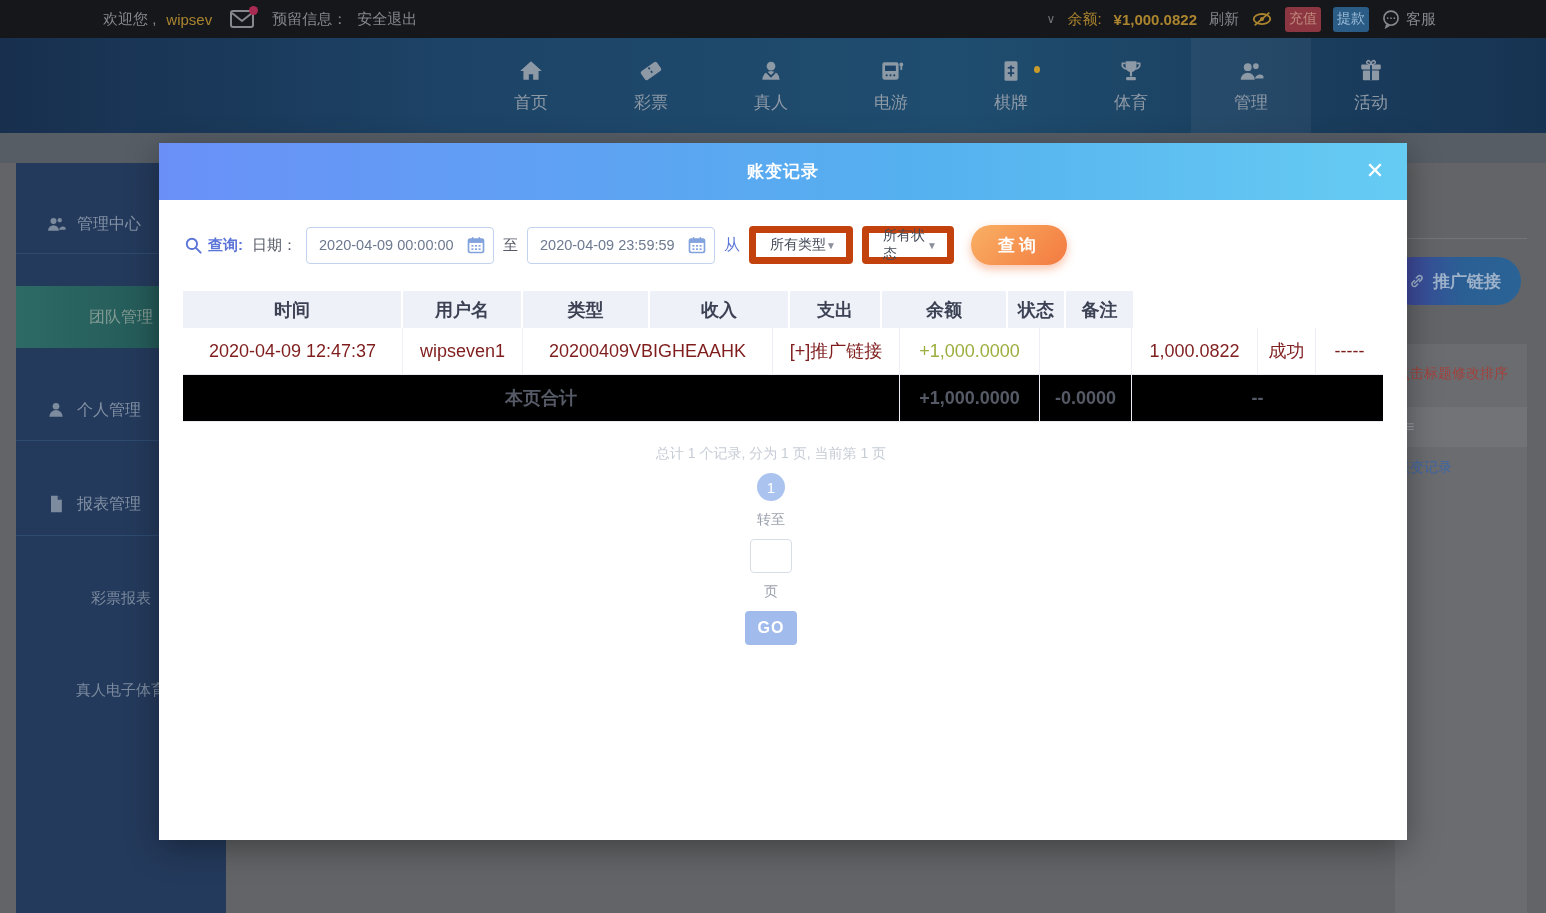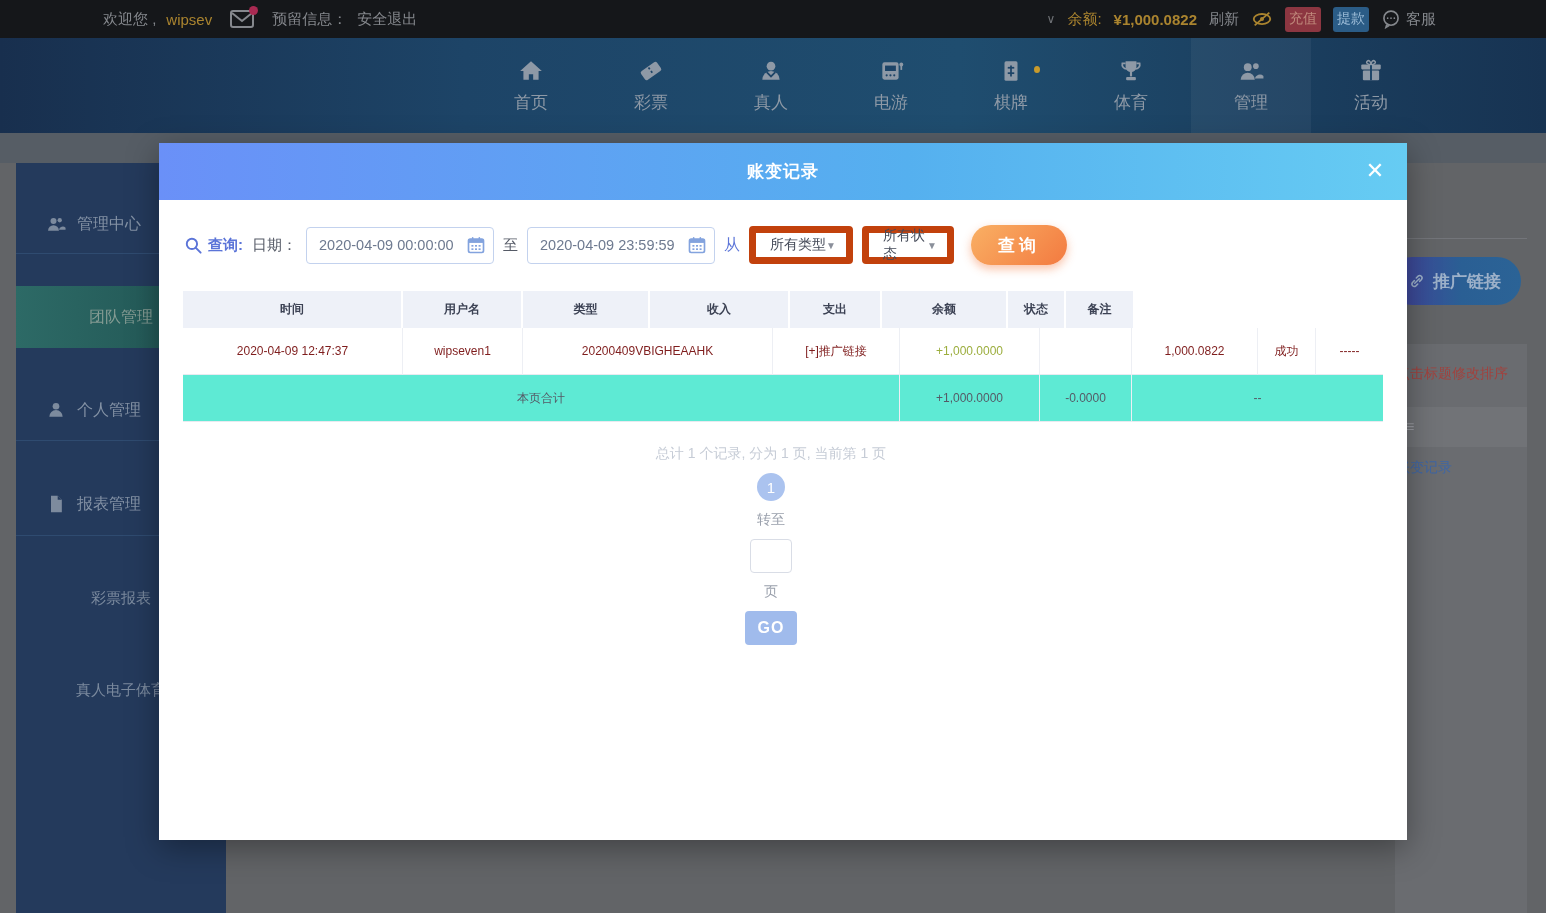--- a/index.html
+++ b/index.html
@@ -87,29 +87,29 @@
   .sel { height:38px; border:7px solid #c2410c; border-radius:4px; background:#fff; display:flex; align-items:center;
          justify-content:space-between; padding:0 10px 0 14px; font-size:14px; color:#444a58; cursor:pointer; }
   .sel-type { width:104px; }
   .sel-status { width:92px; }
   .sel-caret { font-size:10px; color:#8a8f9a; }
   .query-btn { width:96px; height:40px; margin-left:8px; border:none; border-radius:20px; cursor:pointer;
                background:linear-gradient(135deg,#f9b064 0%,#f37a40 100%); color:#fff; font-size:17px;
                font-weight:bold; letter-spacing:4px; box-shadow:0 4px 10px rgba(243,122,64,0.45); }
 
   
-  .tbl { width:1200px; margin:26px 0 0 24px; font-size:12px; }
+  .tbl { width:1200px; margin:26px 0 0 24px; font-size:18px; }
   .tr { display:flex; }
   .th { background:#eef1f8; color:#3c4254; font-weight:bold; height:37px; display:flex; align-items:center;
         justify-content:center; border-right:2px solid #ffffff; }
   .th:last-child { border-right:none; }
   .td { height:47px; display:flex; align-items:center; justify-content:center; color:#7f1d1d;
         border-right:1px solid #edeff4; border-bottom:1px solid #e8eaf0; background:#fff; }
   .td:last-child { border-right:none; }
-  .sum .td { background:#5eead4; color:#555a66; }
+  .sum .td { background:#000000; color:#555a66;font-weight:bold; }
   .c0{width:220px;} .c1{width:120px;} .c2{width:250px;} .c3{width:127px;} .c4{width:140px;}
   .c5{width:92px;} .c6{width:126px;} .c7{width:58px;} .c8{width:67px;}
   .cs0{width:717px;} .cs-rest{width:251px;}
   .income-pos { color:#9cae3e; }
 
   
   .pager { display:flex; align-items:center; justify-content:center; gap:10px; width:1224px; margin-top:23px;flex-direction:column; }
   .pager-info { color:#c6ccd6; font-size:14px; }
   .page-circle { width:28px; height:28px; border-radius:50%; background:#abc3ef; color:#fff; font-size:15px;
                  display:flex; align-items:center; justify-content:center; cursor:pointer; }

